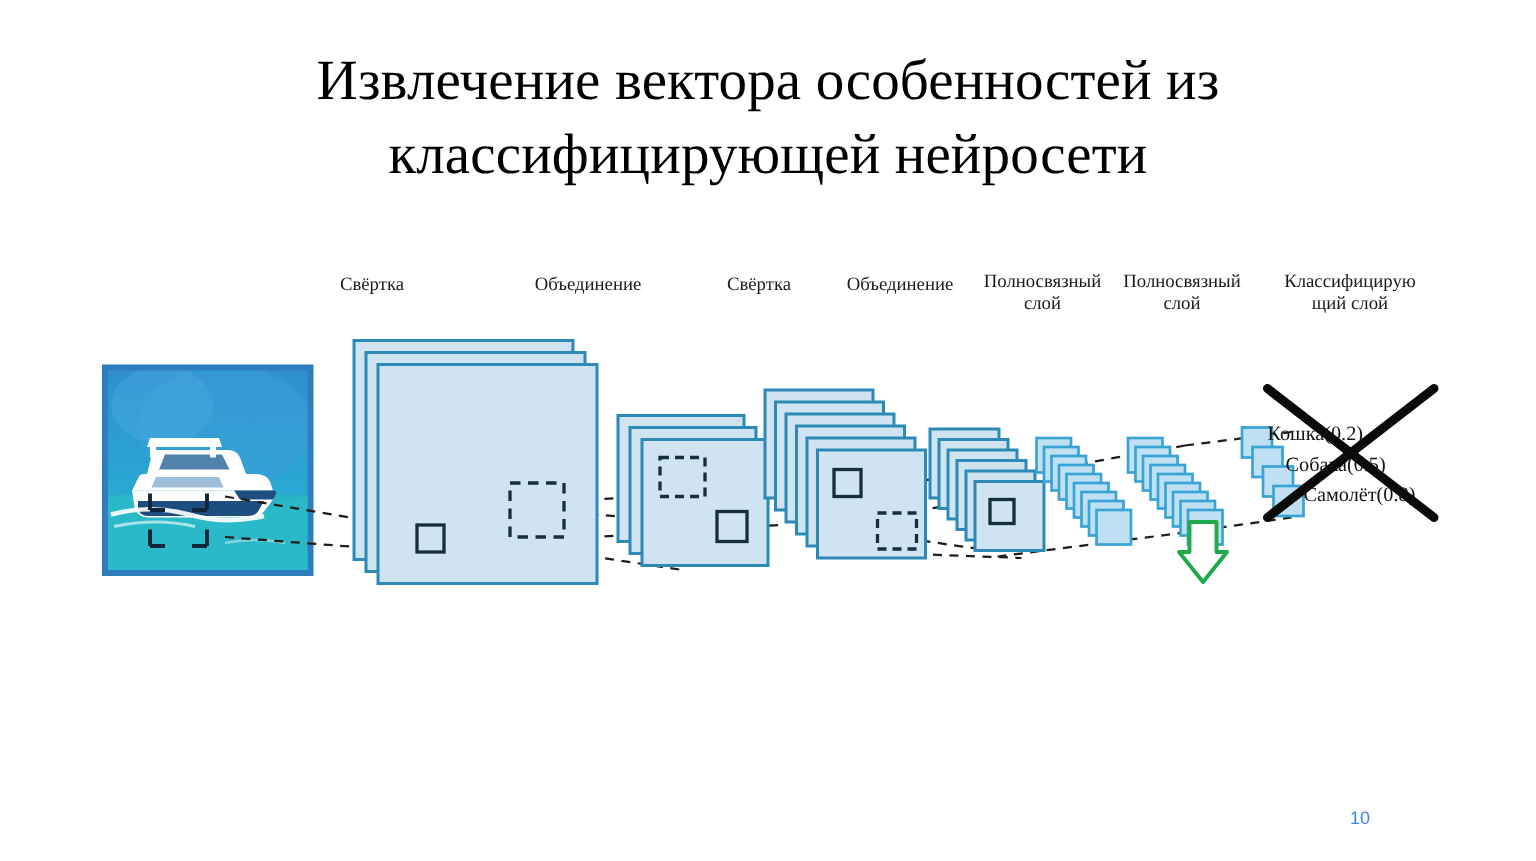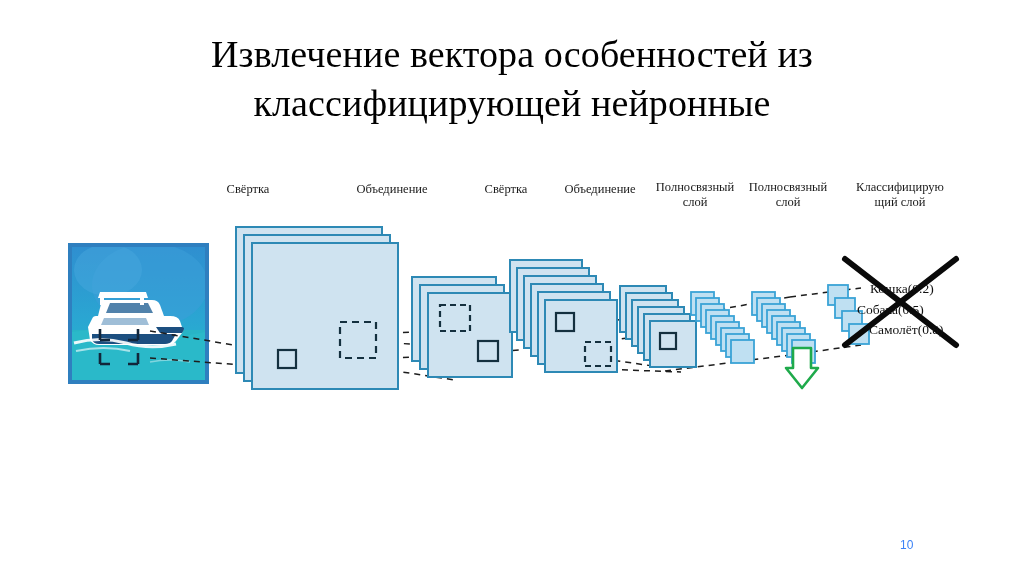--- a/index.html
+++ b/index.html
@@ -111,21 +111,21 @@
     color: #3b82f6;
   }
 </style>
 </head>
 <body>
 
 <div id="slide">
 
   <div id="title">
     <span class="tline">Извлечение вектора особенностей из</span>
-    <span class="tline">классифицирующей нейронные</span>
+    <span class="tline">классифицирующей нейросети</span>
   </div>
 
   <div id="diagram">
 
     <svg id="diagram-svg" viewBox="0 0 1024 574" xmlns="http://www.w3.org/2000/svg">
       <defs>
         <clipPath id="clip-photo">
           <rect x="72" y="247" width="133" height="133"></rect>
         </clipPath>
         <linearGradient id="waterGrad" x1="0" y1="0" x2="0" y2="1">
@@ -280,21 +280,21 @@
     <div class="layer-label" style="left:337px; top:182px; width:110px;">Объединение</div>
     <div class="layer-label" style="left:461px; top:182px; width:90px;">Свёртка</div>
     <div class="layer-label" style="left:552px; top:182px; width:96px;">Объединение</div>
     <div class="layer-label" style="left:649px; top:180px; width:92px;">Полносвязный
 слой</div>
     <div class="layer-label" style="left:742px; top:180px; width:92px;">Полносвязный
 слой</div>
     <div class="layer-label" style="left:848px; top:180px; width:104px;">Классифицирую
 щий слой</div>
 
-    <div class="class-score" style="left:870px; top:281px;">Кошка(0.2)</div>
+    <div class="class-score" style="left:845px; top:281px;">Кошка(0.2)</div>
     <div class="class-score" style="left:857px; top:302px;">Собака(0.5)</div>
     <div class="class-score" style="left:869px; top:322px;">Самолёт(0.8)</div>
 
   </div>
 
   <div id="caption">
   </div>
 
   <div id="page-number">10</div>
 

